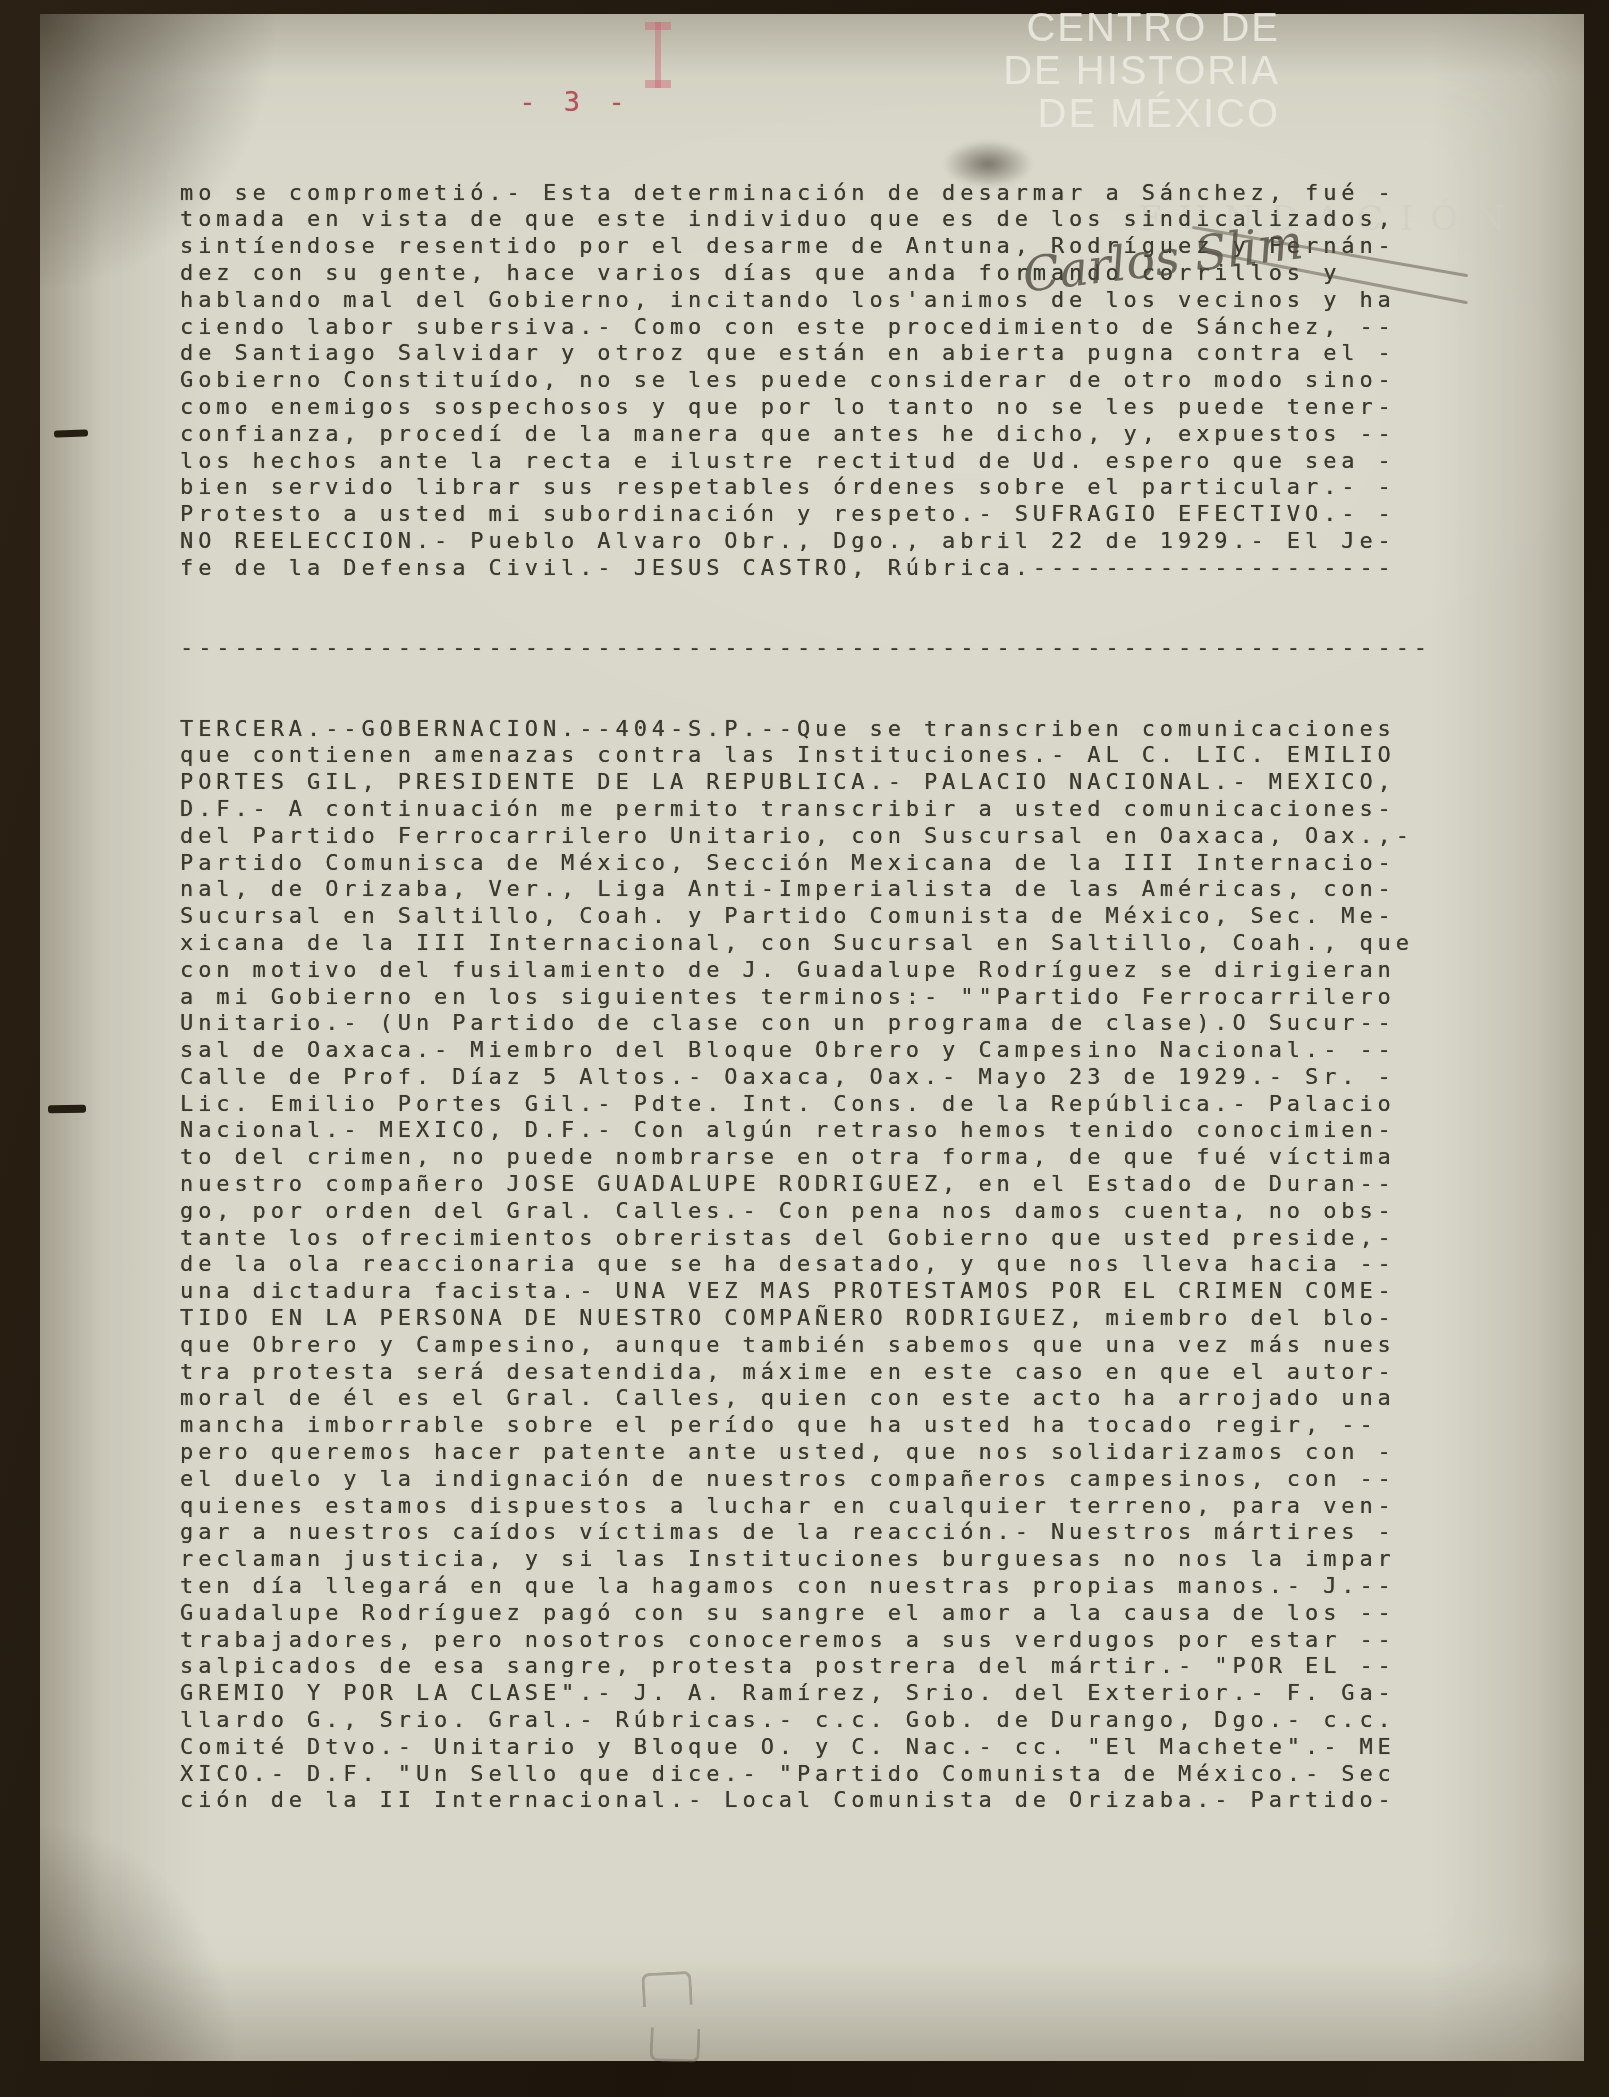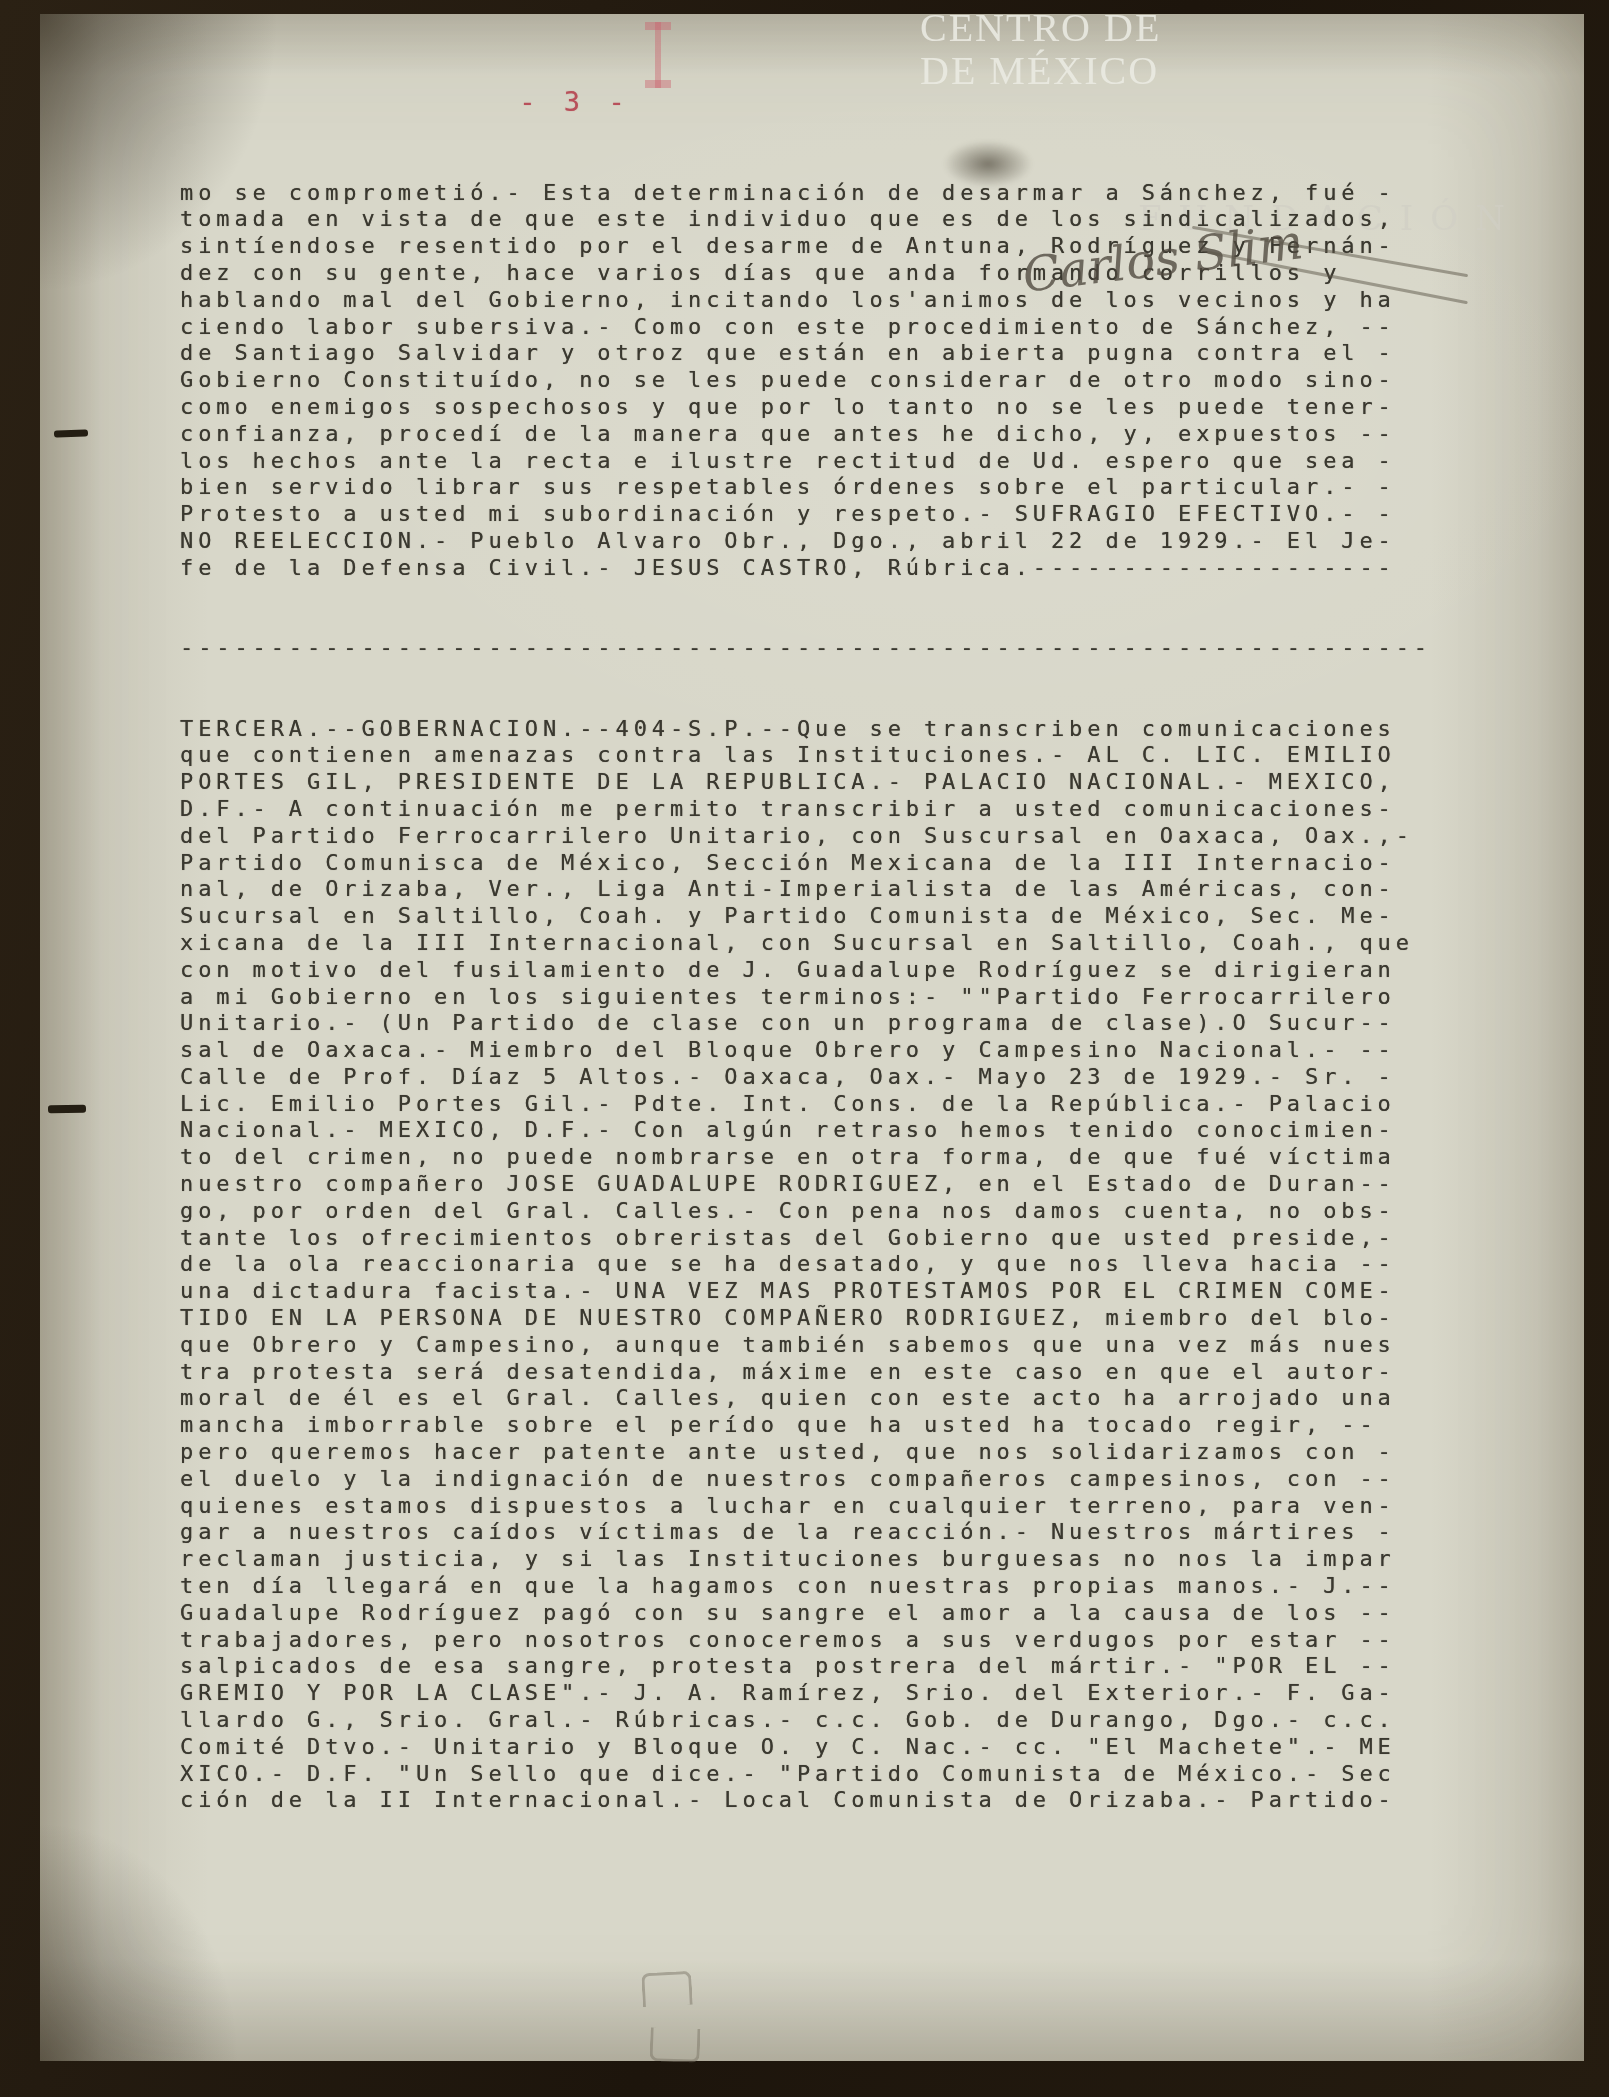--- a/index.html
+++ b/index.html
@@ -22,22 +22,22 @@
     position:absolute; left:0; top:0; width:240px; height:280px;
     background:radial-gradient(ellipse at 0% 0%, rgba(32,24,12,0.55), transparent 70%);
   }
   .corner-shade-bl {
     position:absolute; left:0; bottom:0; width:200px; height:240px;
     background:radial-gradient(ellipse at 0% 100%, rgba(32,24,12,0.45), transparent 70%);
   }
 
   
   .watermark {
-    position:absolute; left:880px; top:-8px; width:360px; text-align:left;
-    font-family:Liberation Serif, serif; font-size:40px; line-height:43px;
+    position:absolute; left:880px; top:-8px; width:360px; text-align:right;
+    font-family:Liberation Sans, sans-serif; font-size:40px; line-height:43px;
     letter-spacing:2px; color:rgba(235,234,226,0.88);
   }
   .wm-foundation {
     position:absolute; left:1098px; top:184px;
     font-family:"DejaVu Serif", serif; font-size:34px; letter-spacing:17px;
     color:rgba(208,207,197,0.70);
   }
 
   
   .typed {
@@ -97,20 +97,21 @@
   .margin-dash.dash-2 { left:48px; top:1105px; width:38px; height:8px; transform:rotate(-1deg); }
 </style>
 </head>
 <body>
 
 <div class="scan">
   <div class="paper">
 
     <div class="watermark">
       <div>CENTRO DE</div>
+      <div>DE HISTORIA</div>
       <div>DE MÉXICO</div>
     </div>
     <div class="wm-foundation">FUNDACIÓN</div>
 
     <div class="ink-smudge"></div>
     <div class="red-ibeam"></div>
 
     <div class="page-number">- 3 -</div>
 
     <div class="typed">

